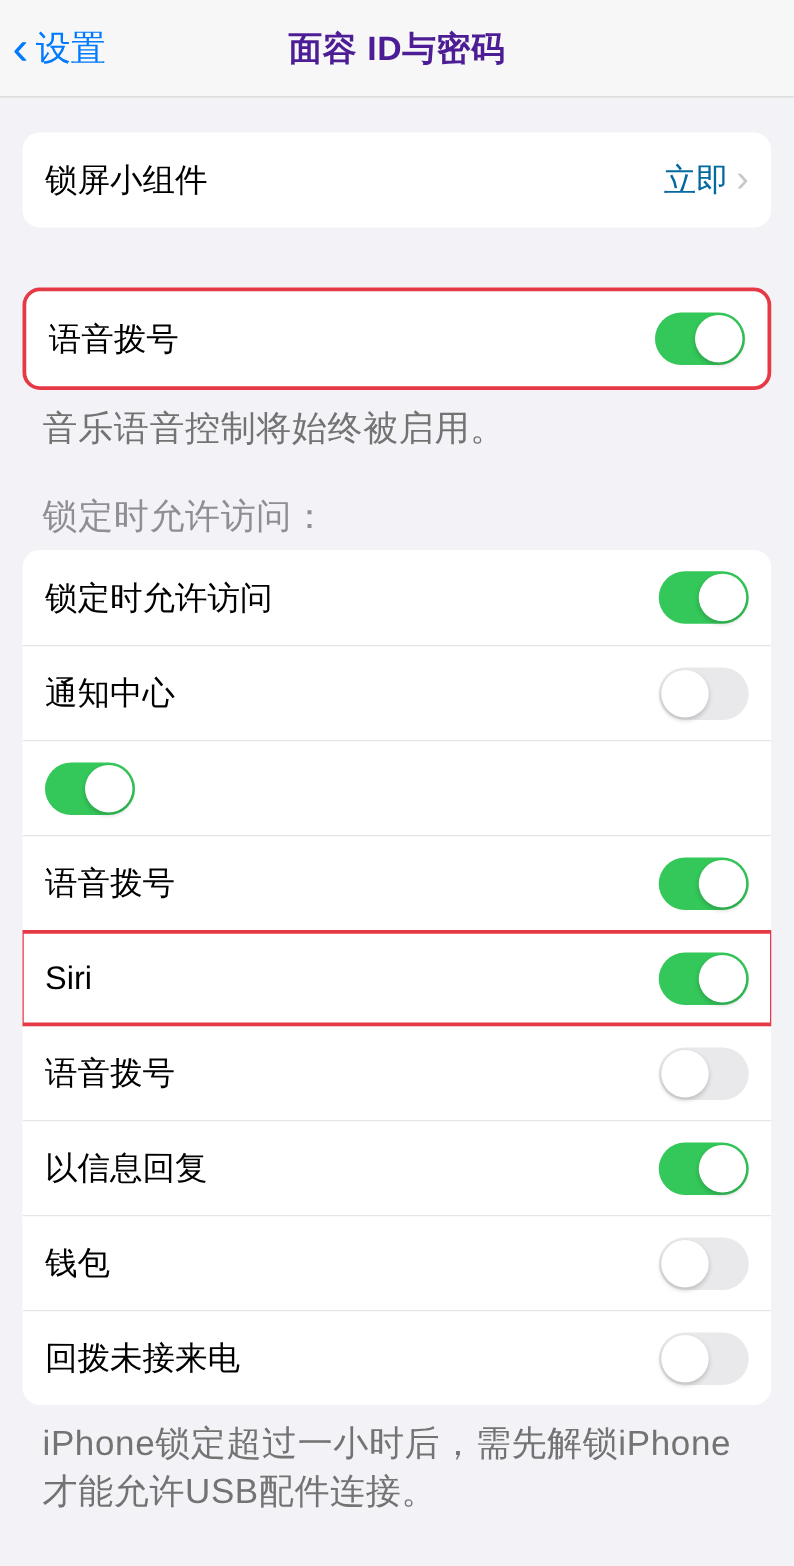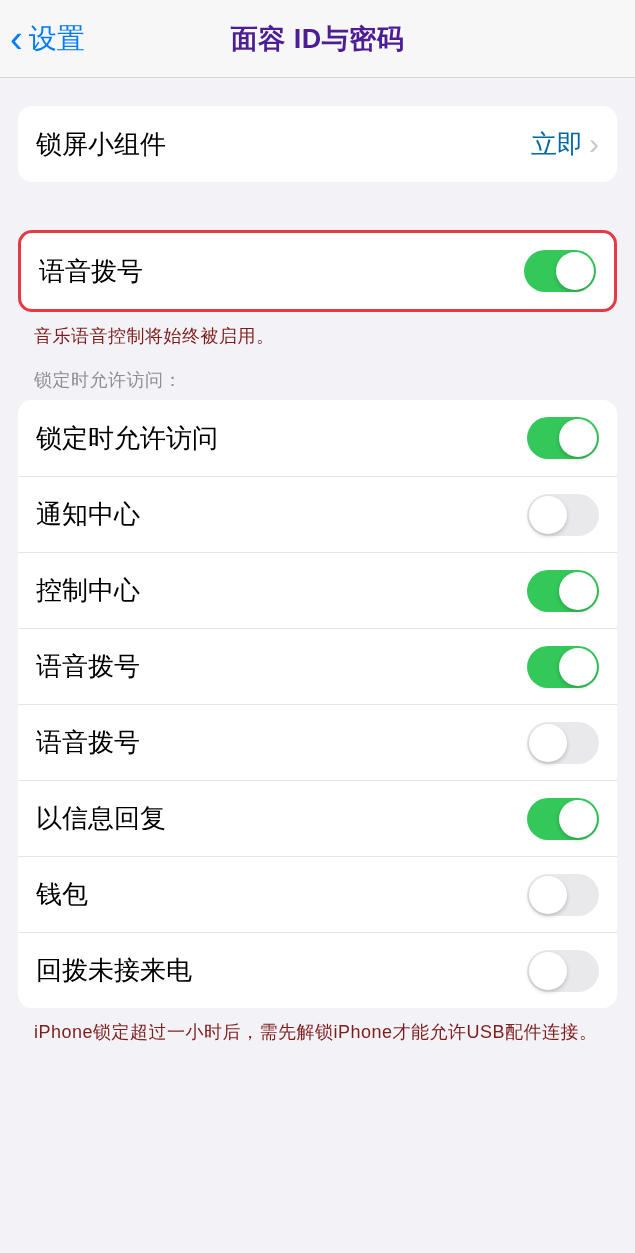--- a/index.html
+++ b/index.html
@@ -78,29 +78,29 @@
       display: flex;
       align-items: center;
     }
     .chevron-right {
       color: #c7c7cc;
       font-size: 30px;
       font-weight: 300;
       line-height: 1;
     }
     .footer-text {
-      color: #7f1d1d;
-      font-size: 18px;
+      color: #737373;
+      font-size: 28px;
       margin: 12px 32px 0 34px;
       letter-spacing: 0.5px;
     }
     .header-text {
       color: #8e8e93;
-      font-size: 18px;
-      margin: 20px 32px 8px 34px;
+      font-size: 28px;
+      margin: 32px 32px 8px 34px;
       letter-spacing: 0.5px;
     }
     .group-after-header {
       margin-top: 0;
     }
     .toggle {
       width: 72px;
       height: 42px;
       border-radius: 21px;
       position: relative;
@@ -188,31 +188,36 @@
           <div class="toggle-knob"></div>
         </div>
     </div>
     <div class="row">
       <span>通知中心</span>
       <div class="toggle toggle-off">
           <div class="toggle-knob"></div>
         </div>
     </div>
     <div class="row">
-      <span>控制中心</span>
       <div class="toggle toggle-on">
           <div class="toggle-knob"></div>
         </div>
     </div>
     <div class="row">
       <span>语音拨号</span>
       <div class="toggle toggle-on">
           <div class="toggle-knob"></div>
         </div>
     </div>
+    <div class="row row-siri">
+      <span>Siri</span>
+      <div class="toggle toggle-on">
+          <div class="toggle-knob"></div>
+        </div>
+    </div>
     <div class="row">
       <span>语音拨号</span>
       <div class="toggle toggle-off">
           <div class="toggle-knob"></div>
         </div>
     </div>
     <div class="row">
       <span>以信息回复</span>
       <div class="toggle toggle-on">
           <div class="toggle-knob"></div>

